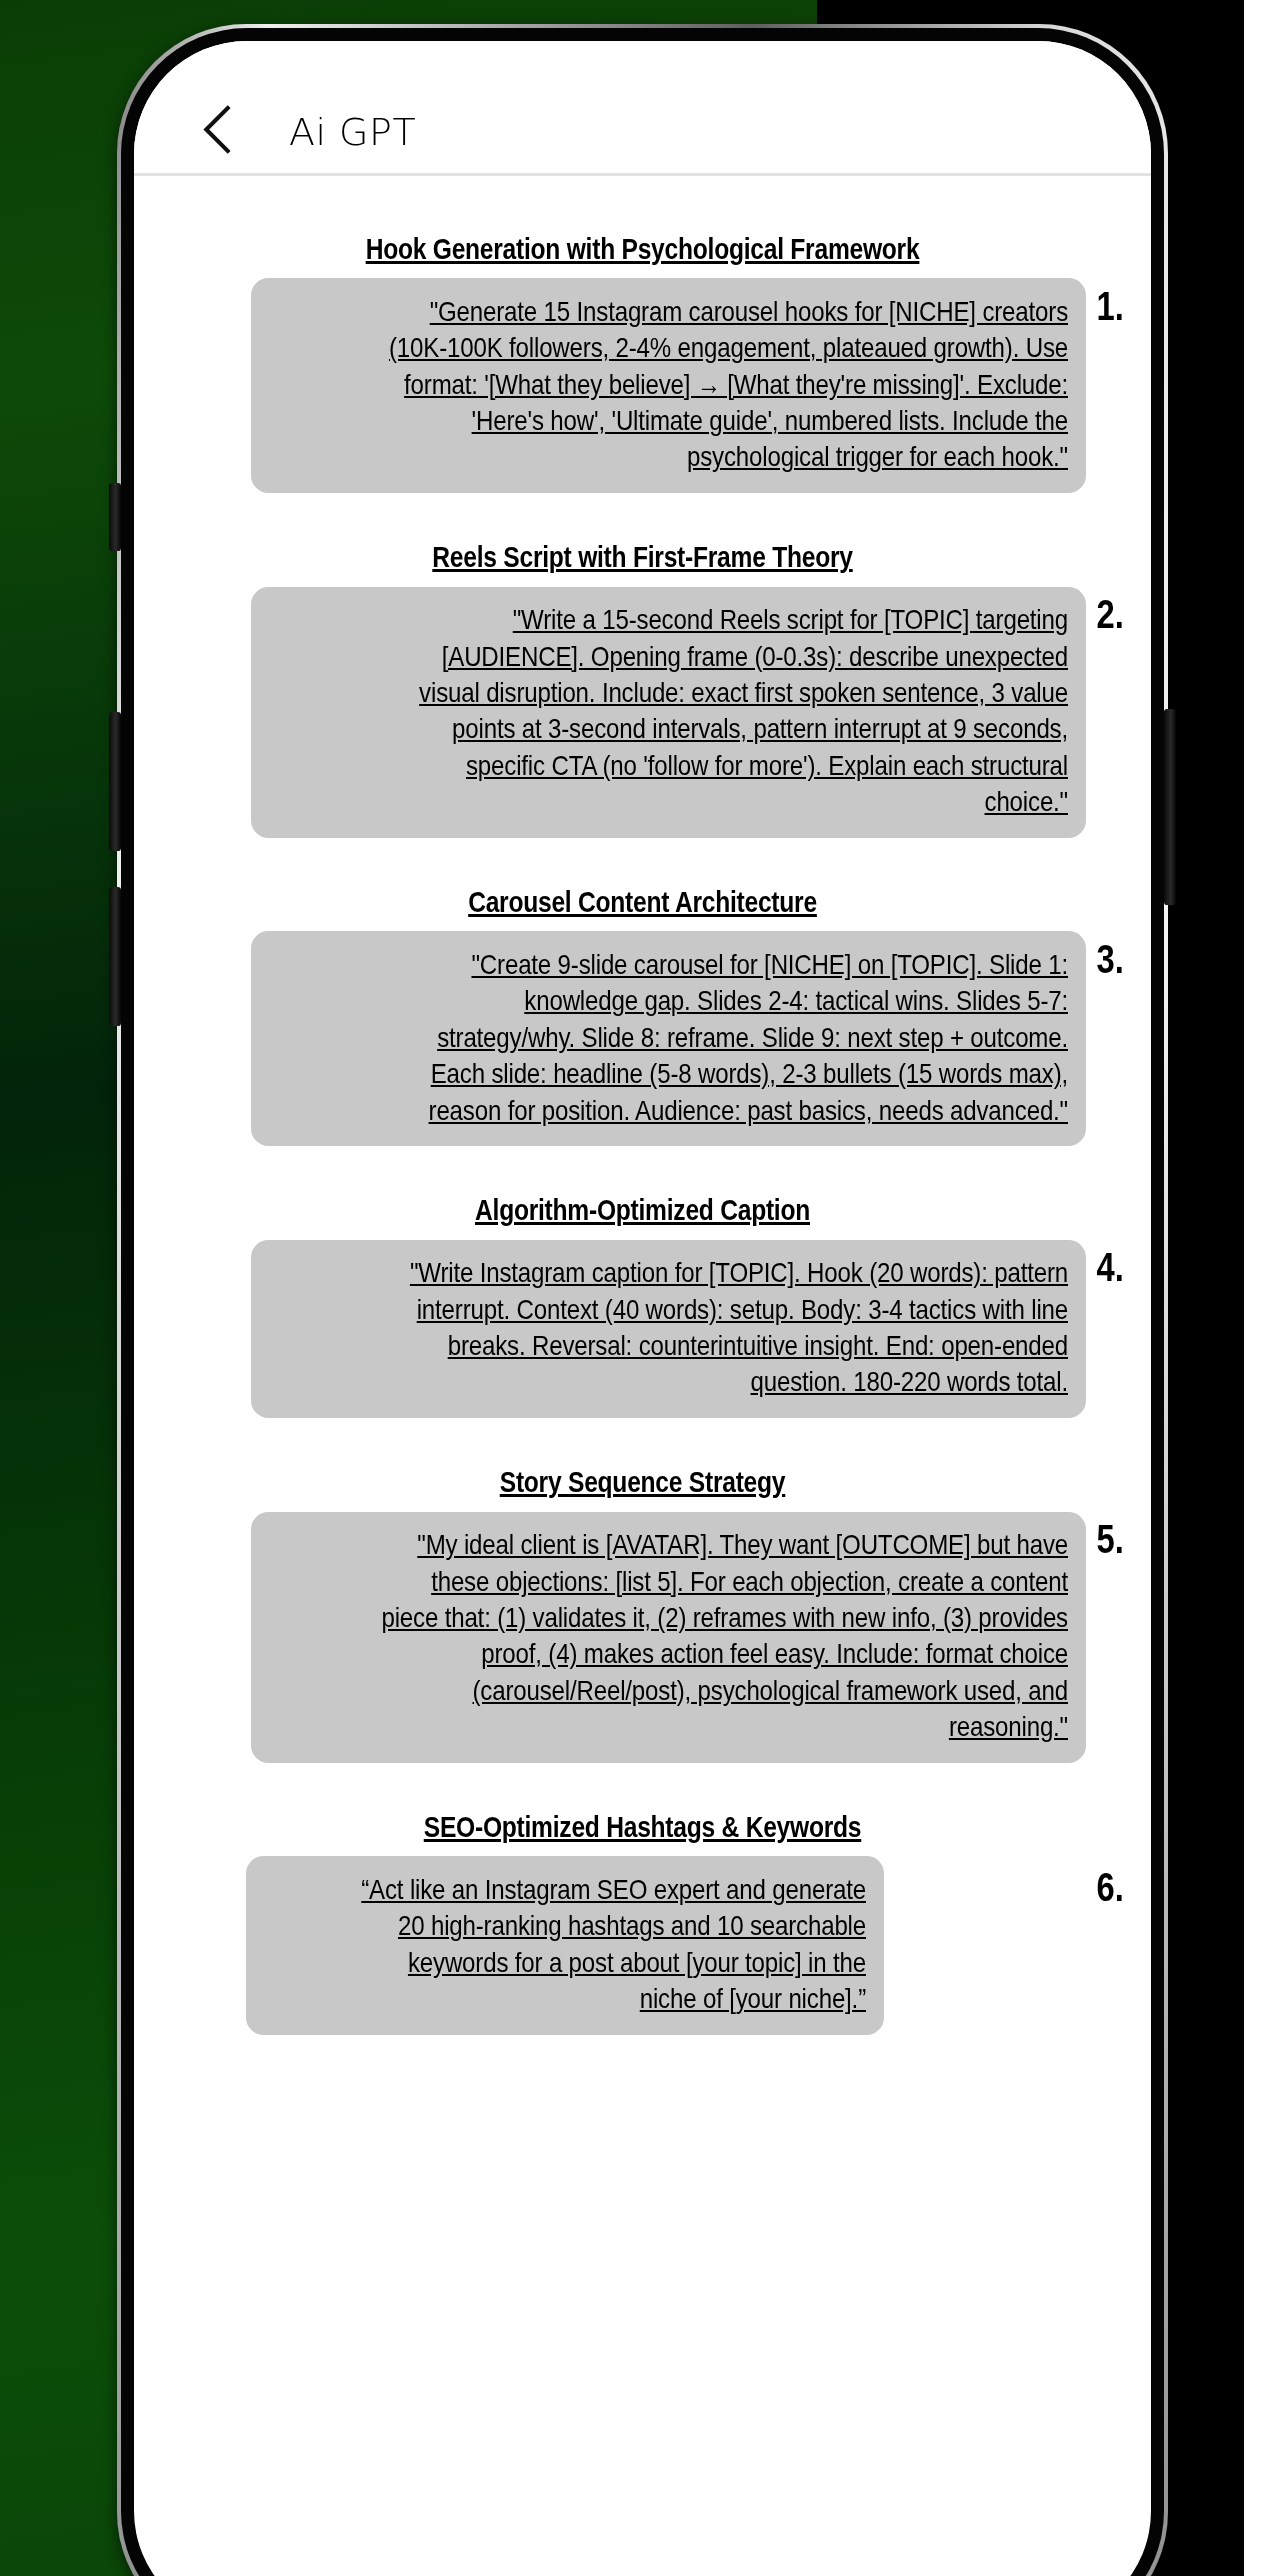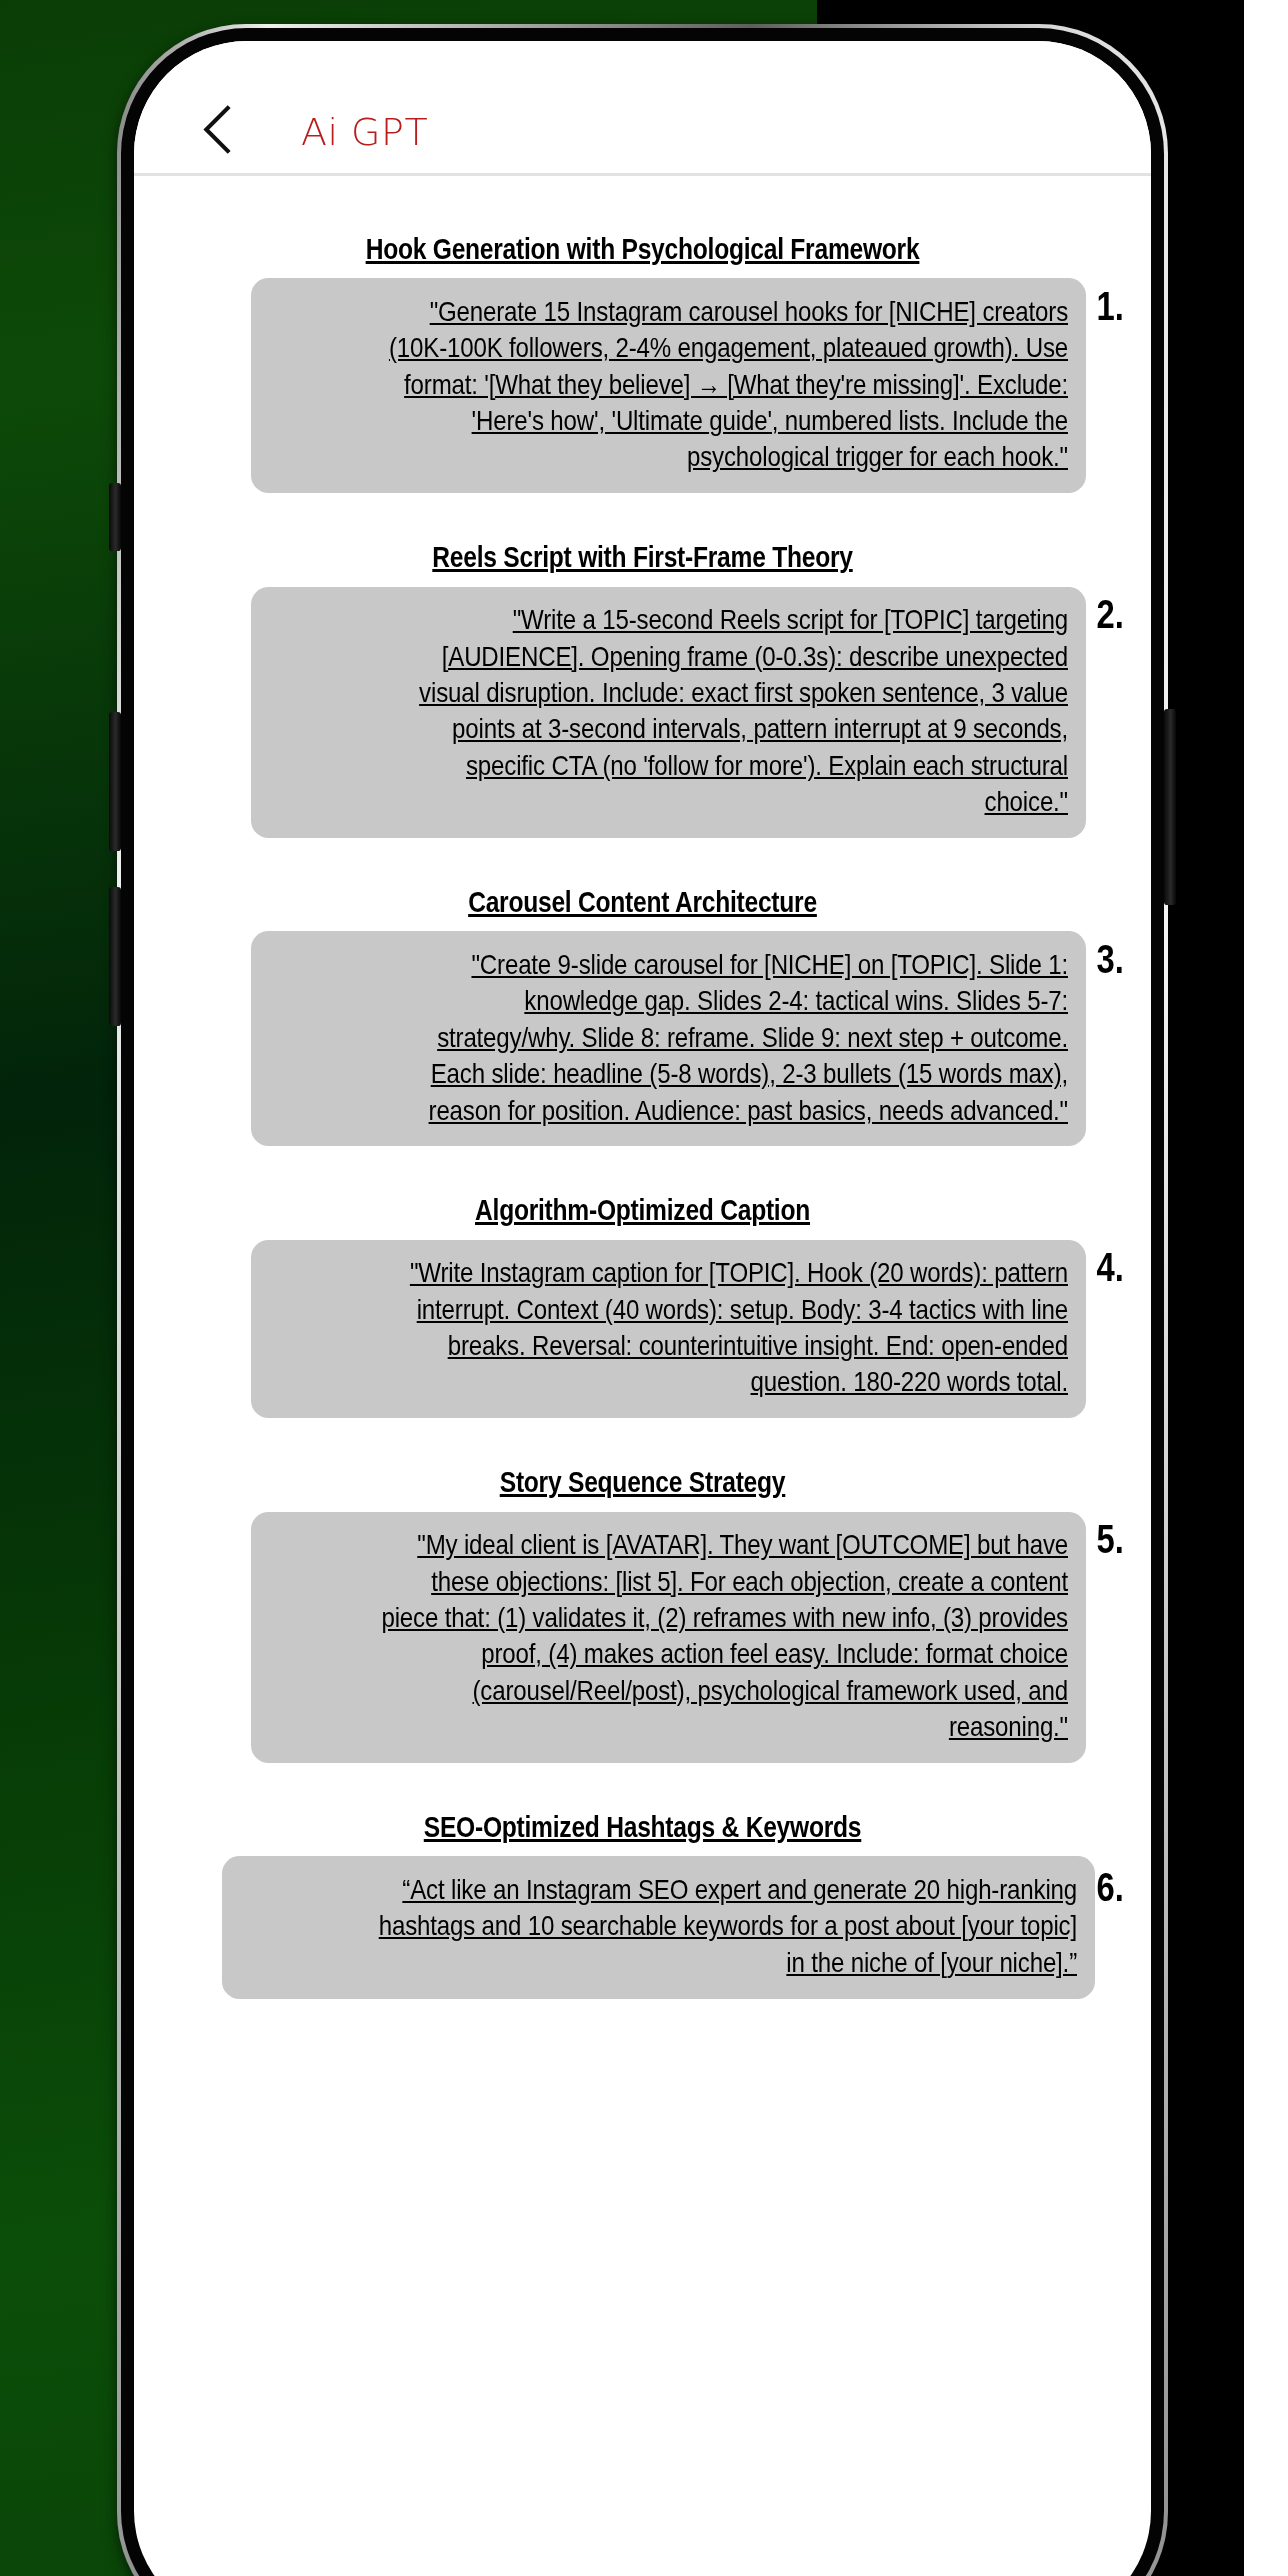--- a/index.html
+++ b/index.html
@@ -72,26 +72,26 @@
     background: #ffffff;
   }
   #back-btn {
     margin-left: 59px;
     width: 49px; height: 49px;
     display: flex; align-items: center; justify-content: center;
     cursor: pointer;
   }
   #back-btn svg { display: block; }
   #app-title {
-    margin-left: 59px;
+    margin-left: 47px;
     font-family: "DejaVu Sans", sans-serif;
     font-weight: 300;
     font-size: 38px;
     letter-spacing: 0.5px;
-    color: #b91c1c;
+    color: #000000;
     line-height: 1;
     padding-bottom: 3.1px;
   }
   #header-divider {
     position: absolute; left: 0; right: 0; bottom: 0;
     height: 2.6px;
     background: #e2e2e2;
   }
 
   
@@ -149,21 +149,21 @@
   .c1 .prompt-card { margin-left: 117px; width: 835px; }
   .c1 .prompt-num  { left: 959px; top: 7.2px; }
   .c2 .prompt-card { margin-left: 117px; width: 835px; }
   .c2 .prompt-num  { left: 959px; top: 7.2px; }
   .c3 .prompt-card { margin-left: 117px; width: 835px; }
   .c3 .prompt-num  { left: 959px; top: 7.2px; }
   .c4 .prompt-card { margin-left: 117px; width: 835px; }
   .c4 .prompt-num  { left: 959px; top: 7.2px; }
   .c5 .prompt-card { margin-left: 117px; width: 835px; }
   .c5 .prompt-num  { left: 959px; top: 7.2px; }
-  .c6 .prompt-card { margin-left: 88px; width: 873px; }
+  .c6 .prompt-card { margin-left: 112px; width: 638px; }
   .c6 .prompt-num  { left: 959px; top: 10.3px; }
 
   .c4 .prompt-title, .c5 .prompt-title, .c6 .prompt-title { text-align: center; }
 </style>
 </head>
 <body>
 
 <div id="stage">
 
   <div class="bg-black"></div>

